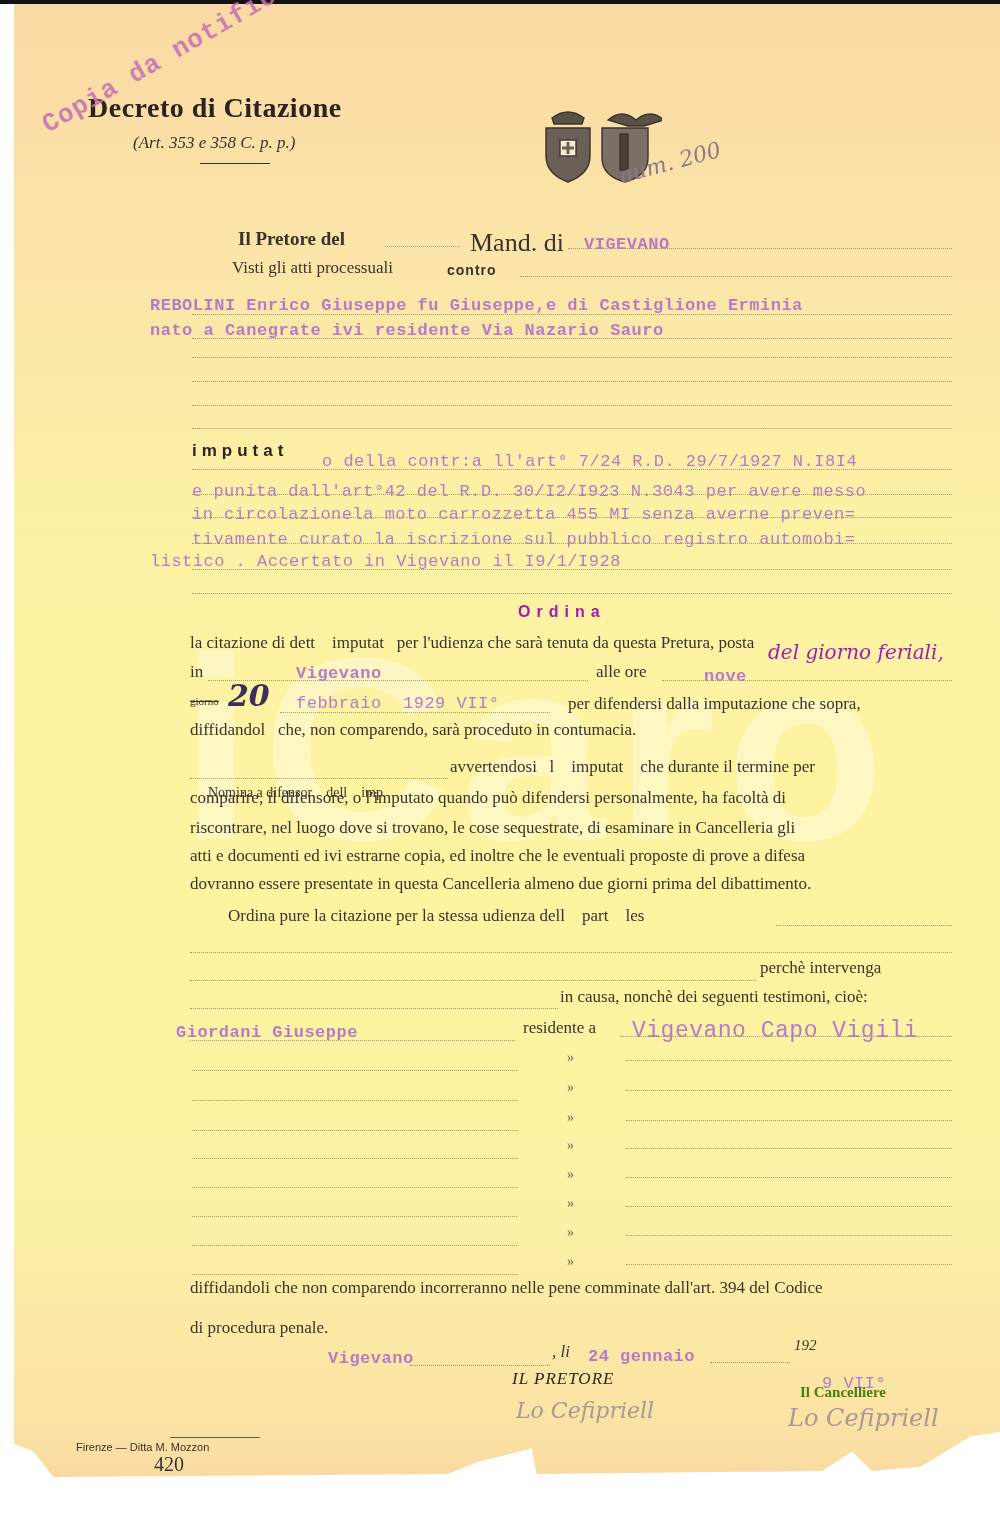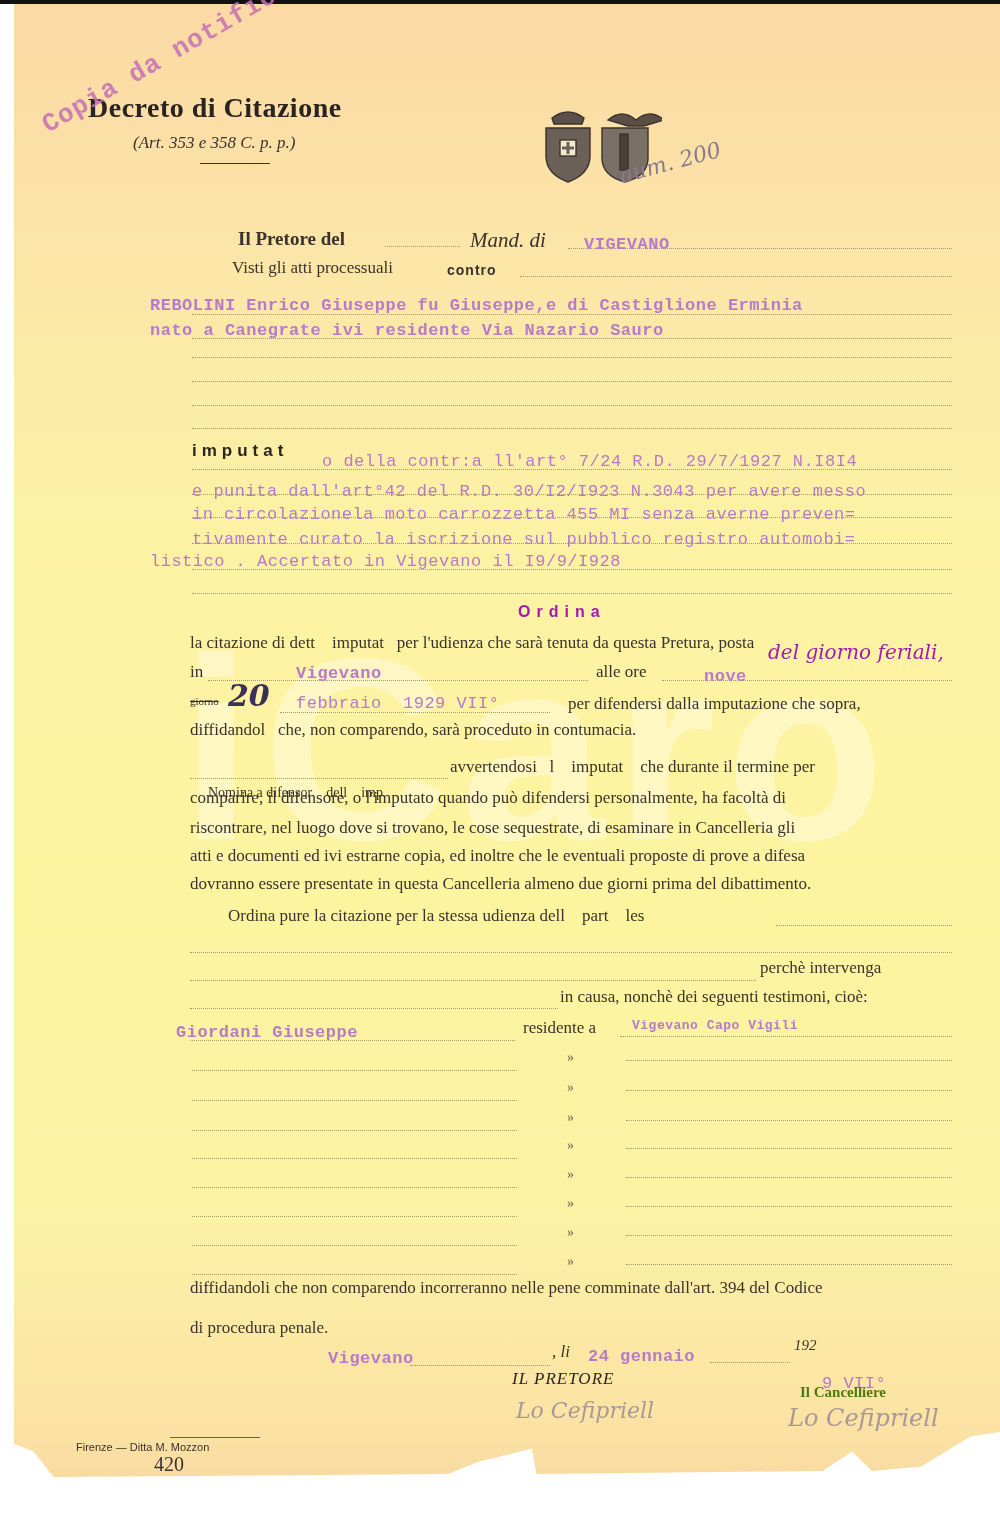--- a/index.html
+++ b/index.html
@@ -46,21 +46,21 @@
     <path d="M30 38 v12 M24 44 h12" stroke="#6a6058" stroke-width="3"></path>
     <path d="M70 16 q14 -12 28 0 q14 -12 28 0 l-20 6 h-16z" fill="#5a5048"></path>
     <path d="M64 24 h46 v30 q0 18 -23 24 q-23 -6 -23 -24z" fill="#7a7068"></path>
     <rect x="82" y="30" width="8" height="36" fill="#4a4038"></rect>
   </g>
 </svg>
 <div class="abs handwrite" style="left:618px;top:150px;font-size:22px;transform:rotate(-15deg);">aum. 200</div>
 
 <div class="abs body-font" style="left:238px;top:228px;font-size:19px;font-weight:bold;">Il Pretore del</div>
 <div class="abs dots" style="left:385px;top:246px;width:75px;"></div>
-<div class="abs body-font" style="left:470px;top:228px;font-size:21px;font-style:italic;">Mand. di</div>
+<div class="abs body-font" style="left:470px;top:228px;font-size:26px;">Mand. di</div>
 <div class="abs dots" style="left:568px;top:248px;width:384px;"></div>
 <div class="abs type" style="left:584px;top:235px;font-size:17px;font-weight:bold;">VIGEVANO</div>
 
 <div class="abs body-font" style="left:232px;top:258px;">Visti gli atti processuali</div>
 <div class="abs sans-bold" style="left:447px;top:262px;font-size:14px;color:#3a332c;letter-spacing:1px;">contro</div>
 <div class="abs dots" style="left:520px;top:276px;width:432px;"></div>
 
 <div class="abs type" style="left:150px;top:296px;font-size:17px;font-weight:bold;">REBOLINI Enrico Giuseppe fu Giuseppe,e di Castiglione Erminia</div>
 <div class="abs dots" style="left:192px;top:314px;width:760px;"></div>
 <div class="abs type" style="left:150px;top:321px;font-size:17px;font-weight:bold;">nato a Canegrate ivi residente Via Nazario Sauro</div>
@@ -72,21 +72,21 @@
 
 <div class="abs sans-bold" style="left:192px;top:441px;font-size:17px;color:#2b2520;letter-spacing:5px;">imputat</div>
 <div class="abs type" style="left:322px;top:452px;font-size:17px;">o della contr:a ll'art° 7/24 R.D. 29/7/1927 N.I8I4</div>
 <div class="abs dots" style="left:192px;top:469px;width:760px;"></div>
 <div class="abs type" style="left:192px;top:482px;font-size:17px;">e punita dall'art°42 del R.D. 30/I2/I923 N.3043 per avere messo</div>
 <div class="abs dots" style="left:192px;top:494px;width:760px;"></div>
 <div class="abs type" style="left:192px;top:505px;font-size:17px;">in circolazionela moto carrozzetta 455 MI senza averne preven=</div>
 <div class="abs dots" style="left:192px;top:517px;width:760px;"></div>
 <div class="abs type" style="left:192px;top:530px;font-size:17px;">tivamente curato la  iscrizione sul pubblico registro automobi=</div>
 <div class="abs dots" style="left:192px;top:543px;width:760px;"></div>
-<div class="abs type" style="left:150px;top:552px;font-size:17px;">listico . Accertato in Vigevano il I9/9/I928</div>
+<div class="abs type" style="left:150px;top:552px;font-size:17px;">listico . Accertato in Vigevano il I9/1/I928</div>
 <div class="abs dots" style="left:192px;top:569px;width:760px;"></div>
 <div class="abs dots" style="left:192px;top:593px;width:760px;"></div>
 
 <div class="abs sans-bold" style="left:518px;top:603px;font-size:16px;color:#a21caf;letter-spacing:6px;">Ordina</div>
 <div class="abs body-font" style="left:190px;top:633px;white-space:pre;">la citazione di dett    imputat   per l'udienza che sarà tenuta da questa Pretura, posta</div>
 
 <div class="abs body-font" style="left:190px;top:662px;">in</div>
 <div class="abs dots" style="left:208px;top:680px;width:380px;"></div>
 <div class="abs type" style="left:296px;top:664px;font-size:17px;font-weight:bold;">Vigevano</div>
 <div class="abs body-font" style="left:596px;top:662px;">alle ore</div>
@@ -115,21 +115,21 @@
 <div class="abs dots" style="left:776px;top:925px;width:176px;"></div>
 <div class="abs dots" style="left:190px;top:952px;width:762px;"></div>
 <div class="abs dots" style="left:190px;top:980px;width:566px;"></div>
 <div class="abs body-font" style="left:760px;top:958px;">perchè intervenga</div>
 <div class="abs dots" style="left:190px;top:1008px;width:368px;"></div>
 <div class="abs body-font" style="left:560px;top:987px;text-align:center;">in causa, nonchè dei seguenti testimoni, cioè:</div>
 
 <div class="abs type" style="left:176px;top:1023px;font-size:17px;font-weight:bold;">Giordani Giuseppe</div>
 <div class="abs dots" style="left:190px;top:1040px;width:325px;"></div>
 <div class="abs body-font" style="left:523px;top:1018px;">residente a</div>
-<div class="abs type" style="left:632px;top:1018px;font-size:13px;font-weight:bold;">Vigevano Capo Vigili</div>
+<div class="abs type" style="left:632px;top:1018px;font-size:23px;font-weight:normal;">Vigevano Capo Vigili</div>
 <div class="abs dots" style="left:620px;top:1036px;width:332px;"></div>
 
 <div>
   <div class="abs dots" style="left:192px;top:1070px;width:325px;"></div>
   <div class="abs raquo" style="left:567px;top:1050px;">»</div>
   <div class="abs dots" style="left:626px;top:1060px;width:326px;"></div>
 
   <div class="abs dots" style="left:192px;top:1100px;width:325px;"></div>
   <div class="abs raquo" style="left:567px;top:1080px;">»</div>
   <div class="abs dots" style="left:626px;top:1090px;width:326px;"></div>

